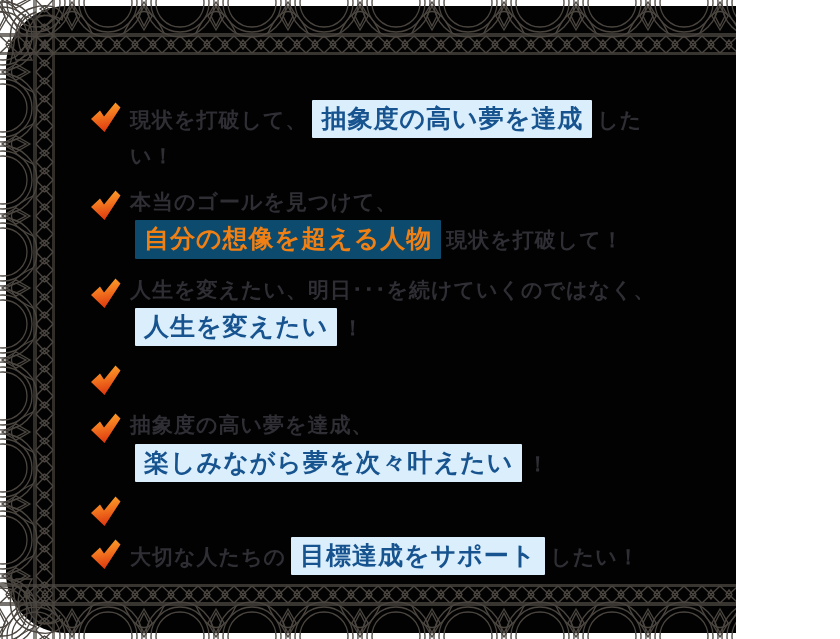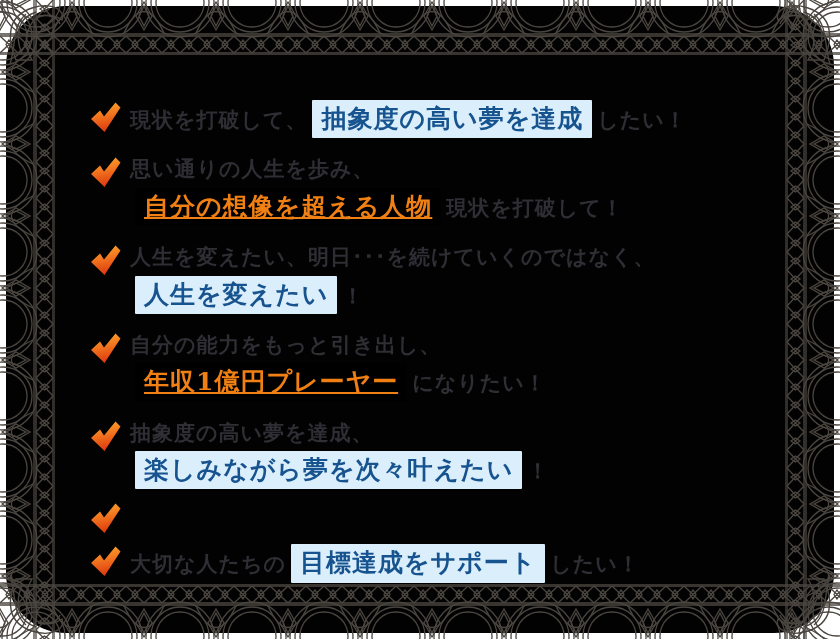--- a/index.html
+++ b/index.html
@@ -1,28 +1,28 @@
 <!DOCTYPE html>
 <html><head>
 <meta charset="utf-8">
 <style>
   html,body{margin:0;padding:0;}
   body{background:#ffffff;font-family:"DejaVu Serif","Liberation Serif",serif;}
-  .canvas{position:relative;width:840px;height:639px;overflow:hidden;background:#ffffff;}
+  .canvas{position:relative;width:736px;height:639px;overflow:hidden;background:#ffffff;}
   .lace-layer{position:absolute;left:0;top:0;width:840px;height:639px;display:block;}
   .content{position:absolute;left:88px;top:98px;right:72px;z-index:5;}
   .row{display:flex;align-items:flex-start;}
   .row.mb-lg{margin-bottom:13px;}
   .row.mb-sm{margin-bottom:8px;}
   .check{flex:0 0 auto;width:34px;height:31px;margin:4px 8px 0 0;}
   .check svg{width:34px;height:31px;display:block;}
   .text{font-weight:bold;font-size:21px;line-height:1.55;letter-spacing:1px;color:#2e2e34;}
   .hl{display:inline-block;font-size:25px;line-height:1.25;padding:3px 9px 4px 9px;margin:2px 5px;border-radius:1px;}
   .hl-blue{background:#daeefb;color:#17548f;}
-  .hl-orange{background:#000000;color:#f08013;text-decoration:underline;}
+  .hl-orange{background:#0c4a6e;color:#f08013;}
 </style>
 </head>
 <body>
 
 <div class="canvas">
 
   <svg class="lace-layer" viewBox="0 0 840 639" xmlns="http://www.w3.org/2000/svg" aria-hidden="true">
     <defs>
       <linearGradient id="chkGrad" x1="0" y1="0" x2="0.2" y2="1">
         <stop offset="0" stop-color="#fbae2c"></stop>
@@ -96,21 +96,21 @@
       </div>
     </div>
 
     <div class="row mb-lg">
       <span class="check">
           <svg viewBox="0 0 34 31">
             <use href="#chk"></use>
           </svg>
         </span>
       <div class="text">
-        <span>思い通りの人生を歩み、</span><br>
+        <span>本当のゴールを見つけて、</span><br>
         <span class="hl hl-orange">自分の想像を超える人物</span><span>現状を打破して！</span>
       </div>
     </div>
 
     <div class="row mb-lg">
       <span class="check">
           <svg viewBox="0 0 34 31">
             <use href="#chk"></use>
           </svg>
         </span>
@@ -119,24 +119,20 @@
         <span class="hl hl-blue">人生を変えたい</span><span>！</span>
       </div>
     </div>
 
     <div class="row mb-lg">
       <span class="check">
           <svg viewBox="0 0 34 31">
             <use href="#chk"></use>
           </svg>
         </span>
-      <div class="text">
-        <span>自分の能力をもっと引き出し、</span><br>
-        <span class="hl hl-orange">年収1億円プレーヤー</span><span>になりたい！</span>
-      </div>
     </div>
 
     <div class="row mb-sm">
       <span class="check">
           <svg viewBox="0 0 34 31">
             <use href="#chk"></use>
           </svg>
         </span>
       <div class="text">
         <span>抽象度の高い夢を達成、</span><span class="hl hl-blue">楽しみながら夢を次々叶えたい</span><span>！</span>

